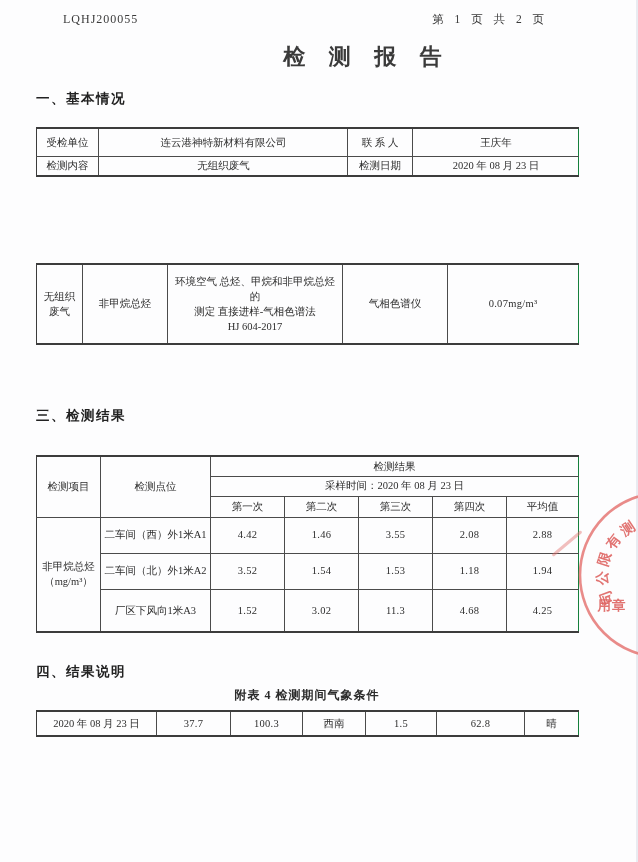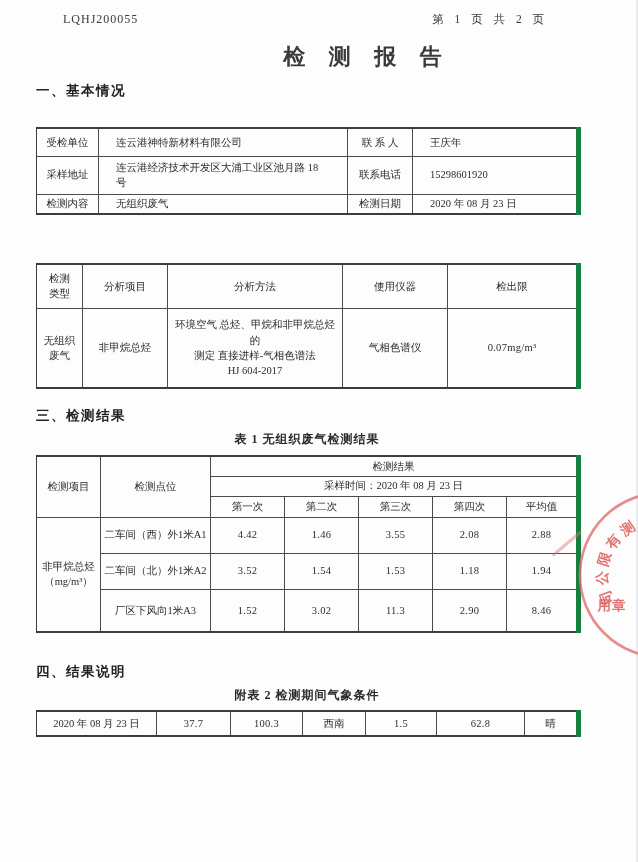--- a/index.html
+++ b/index.html
@@ -48,22 +48,22 @@
   }
   table { border-top: 2px solid #3c3c3c; border-bottom: 2px solid #3c3c3c; }
   td {
     border: 1px solid #4b4b4b;
     text-align: center; vertical-align: middle;
     padding: 1px 3px;
     white-space: pre-line;
     line-height: 1.45;
   }
   table td:first-child { border-left: 1px solid #3c3c3c; }
-  table td:last-child { border-right: 5px solid #15803d; }
-  .cell-left { text-align: left; padding-left: 17px; }
+  table td:last-child { border-right: 1px solid #15803d; }
+  .cell-left { text-align: center; padding-left: 4px; }
   .num { letter-spacing: 0.3px; }
   
   .stamp { position: absolute; top: 494px; right: 0; width: 62px; height: 166px; }
   .stray-mark {
     position: absolute; left: 548px; top: 542px; width: 38px; height: 3px;
     background: rgba(226,112,110,0.45); transform: rotate(-40deg); border-radius: 2px;
   }
 </style>
 </head>
 <body>
@@ -72,83 +72,67 @@
 
   <div class="edge-right"></div>
 
   <div class="doc-header">
     <span>LQHJ200055</span>
     <span class="page-indicator">第 1 页 共 2 页</span>
   </div>
 
   <div class="report-title">检 测 报 告</div>
 
-  <div class="sec-heading" style="top:82px">一、基本情况</div>
+  <div class="sec-heading" style="top:90px">一、基本情况</div>
   <table style="top:127px">
     <colgroup>
         <col style="width:62px">
         <col style="width:249px">
         <col style="width:65px">
         <col style="width:166px">
       </colgroup>
     <tbody>
         <tr style="height:28px">
       <td>受检单位</td>
       <td class="cell-left">连云港神特新材料有限公司</td>
       <td>联 系 人</td>
       <td class="cell-left">王庆年</td>
     </tr>
-    <tr style="height:38px">
-      <td>采样地址</td>
-      <td class="cell-left">连云港经济技术开发区大浦工业区池月路 18
-号</td>
-      <td>联系电话</td>
-      <td class="cell-left">15298601920</td>
-    </tr>
     <tr style="height:20px">
       <td>检测内容</td>
       <td class="cell-left">无组织废气</td>
       <td>检测日期</td>
       <td class="cell-left">2020 年 08 月 23 日</td>
     </tr>
   </tbody>
     </table>
 
   <table style="top:263px">
     <colgroup>
         <col style="width:46px">
         <col style="width:85px">
         <col style="width:175px">
         <col style="width:105px">
         <col style="width:131px">
       </colgroup>
     <tbody>
-        <tr style="height:44px">
-      <td>检测
-类型</td>
-      <td>分析项目</td>
-      <td>分析方法</td>
-      <td>使用仪器</td>
-      <td>检出限</td>
-    </tr>
     <tr style="height:80px">
       <td>无组织
 废气</td>
       <td>非甲烷总烃</td>
       <td>环境空气 总烃、甲烷和非甲烷总烃的
 测定  直接进样-气相色谱法
 HJ 604-2017</td>
       <td>气相色谱仪</td>
       <td class="num">0.07mg/m³</td>
     </tr>
   </tbody>
     </table>
 
   <div class="sec-heading" style="top:407px">三、检测结果</div>
-  <div class="tbl-caption" style="top:431px">表 1  无组织废气检测结果</div>
   <table style="top:455px">
     <colgroup>
         <col style="width:64px">
         <col style="width:110px">
         <col style="width:74px">
         <col style="width:74px">
         <col style="width:74px">
         <col style="width:74px">
         <col style="width:72px">
       </colgroup>
@@ -184,28 +168,28 @@
       <td class="num">1.54</td>
       <td class="num">1.53</td>
       <td class="num">1.18</td>
       <td class="num">1.94</td>
     </tr>
     <tr style="height:43px">
       <td>厂区下风向1米A3</td>
       <td class="num">1.52</td>
       <td class="num">3.02</td>
       <td class="num">11.3</td>
-      <td class="num">2.90</td>
-      <td class="num">8.46</td>
+      <td class="num">4.68</td>
+      <td class="num">4.25</td>
     </tr>
   </tbody>
     </table>
 
   <div class="sec-heading" style="top:663px">四、结果说明</div>
-  <div class="tbl-caption" style="top:687px">附表 2  检测期间气象条件</div>
+  <div class="tbl-caption" style="top:687px">附表 4  检测期间气象条件</div>
   <table style="top:710px">
     <colgroup>
         <col style="width:120px">
         <col style="width:74px">
         <col style="width:72px">
         <col style="width:63px">
         <col style="width:71px">
         <col style="width:88px">
         <col style="width:54px">
       </colgroup>

